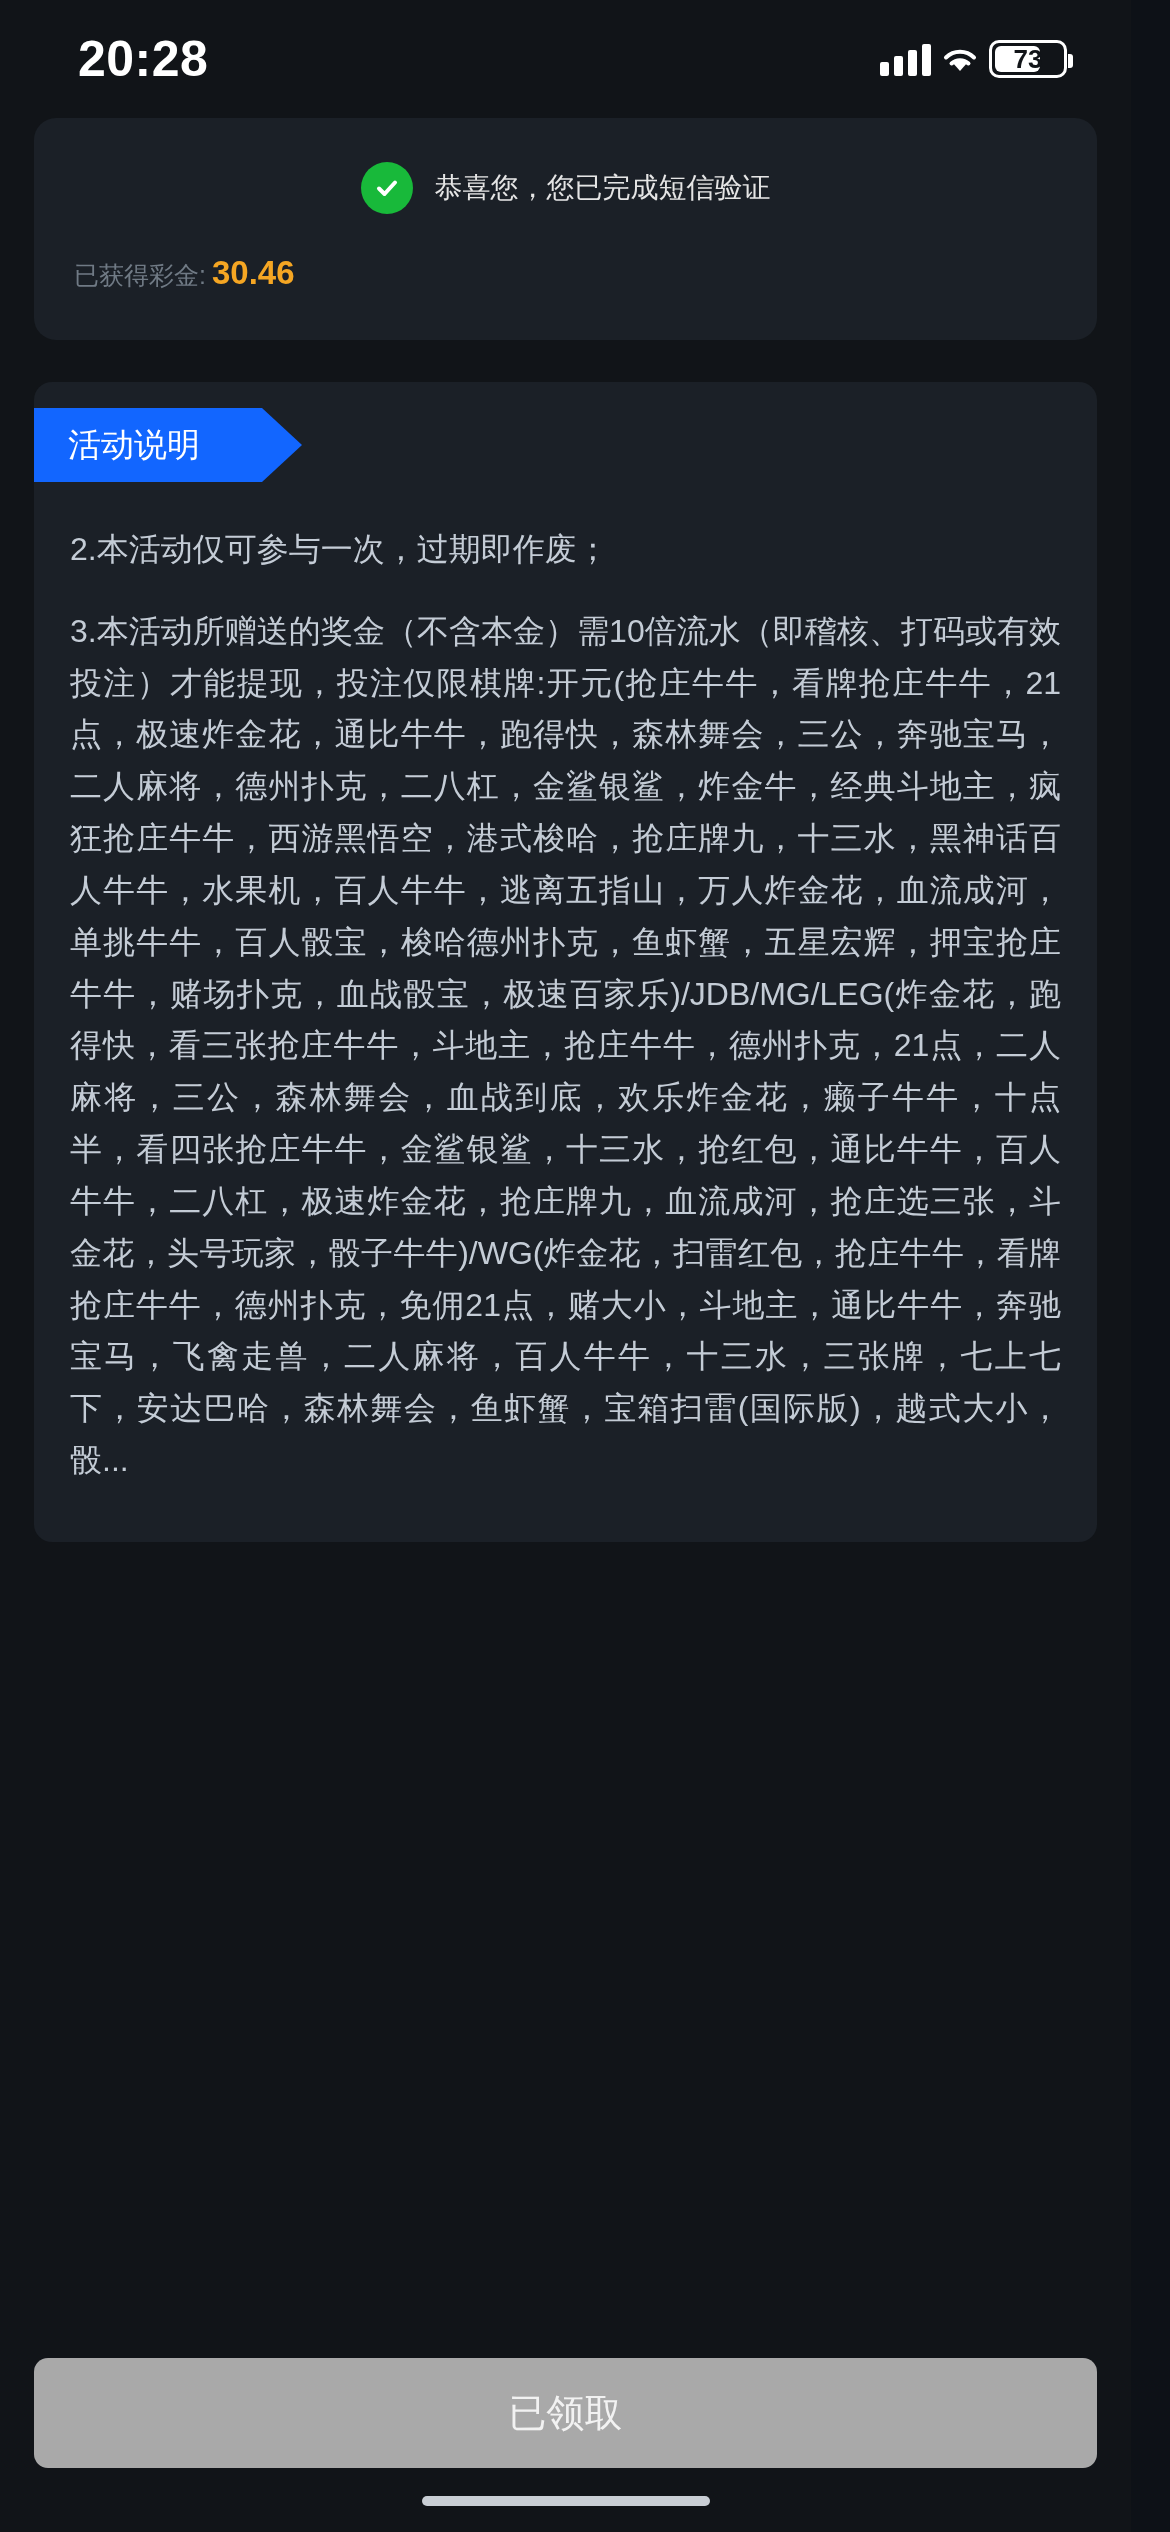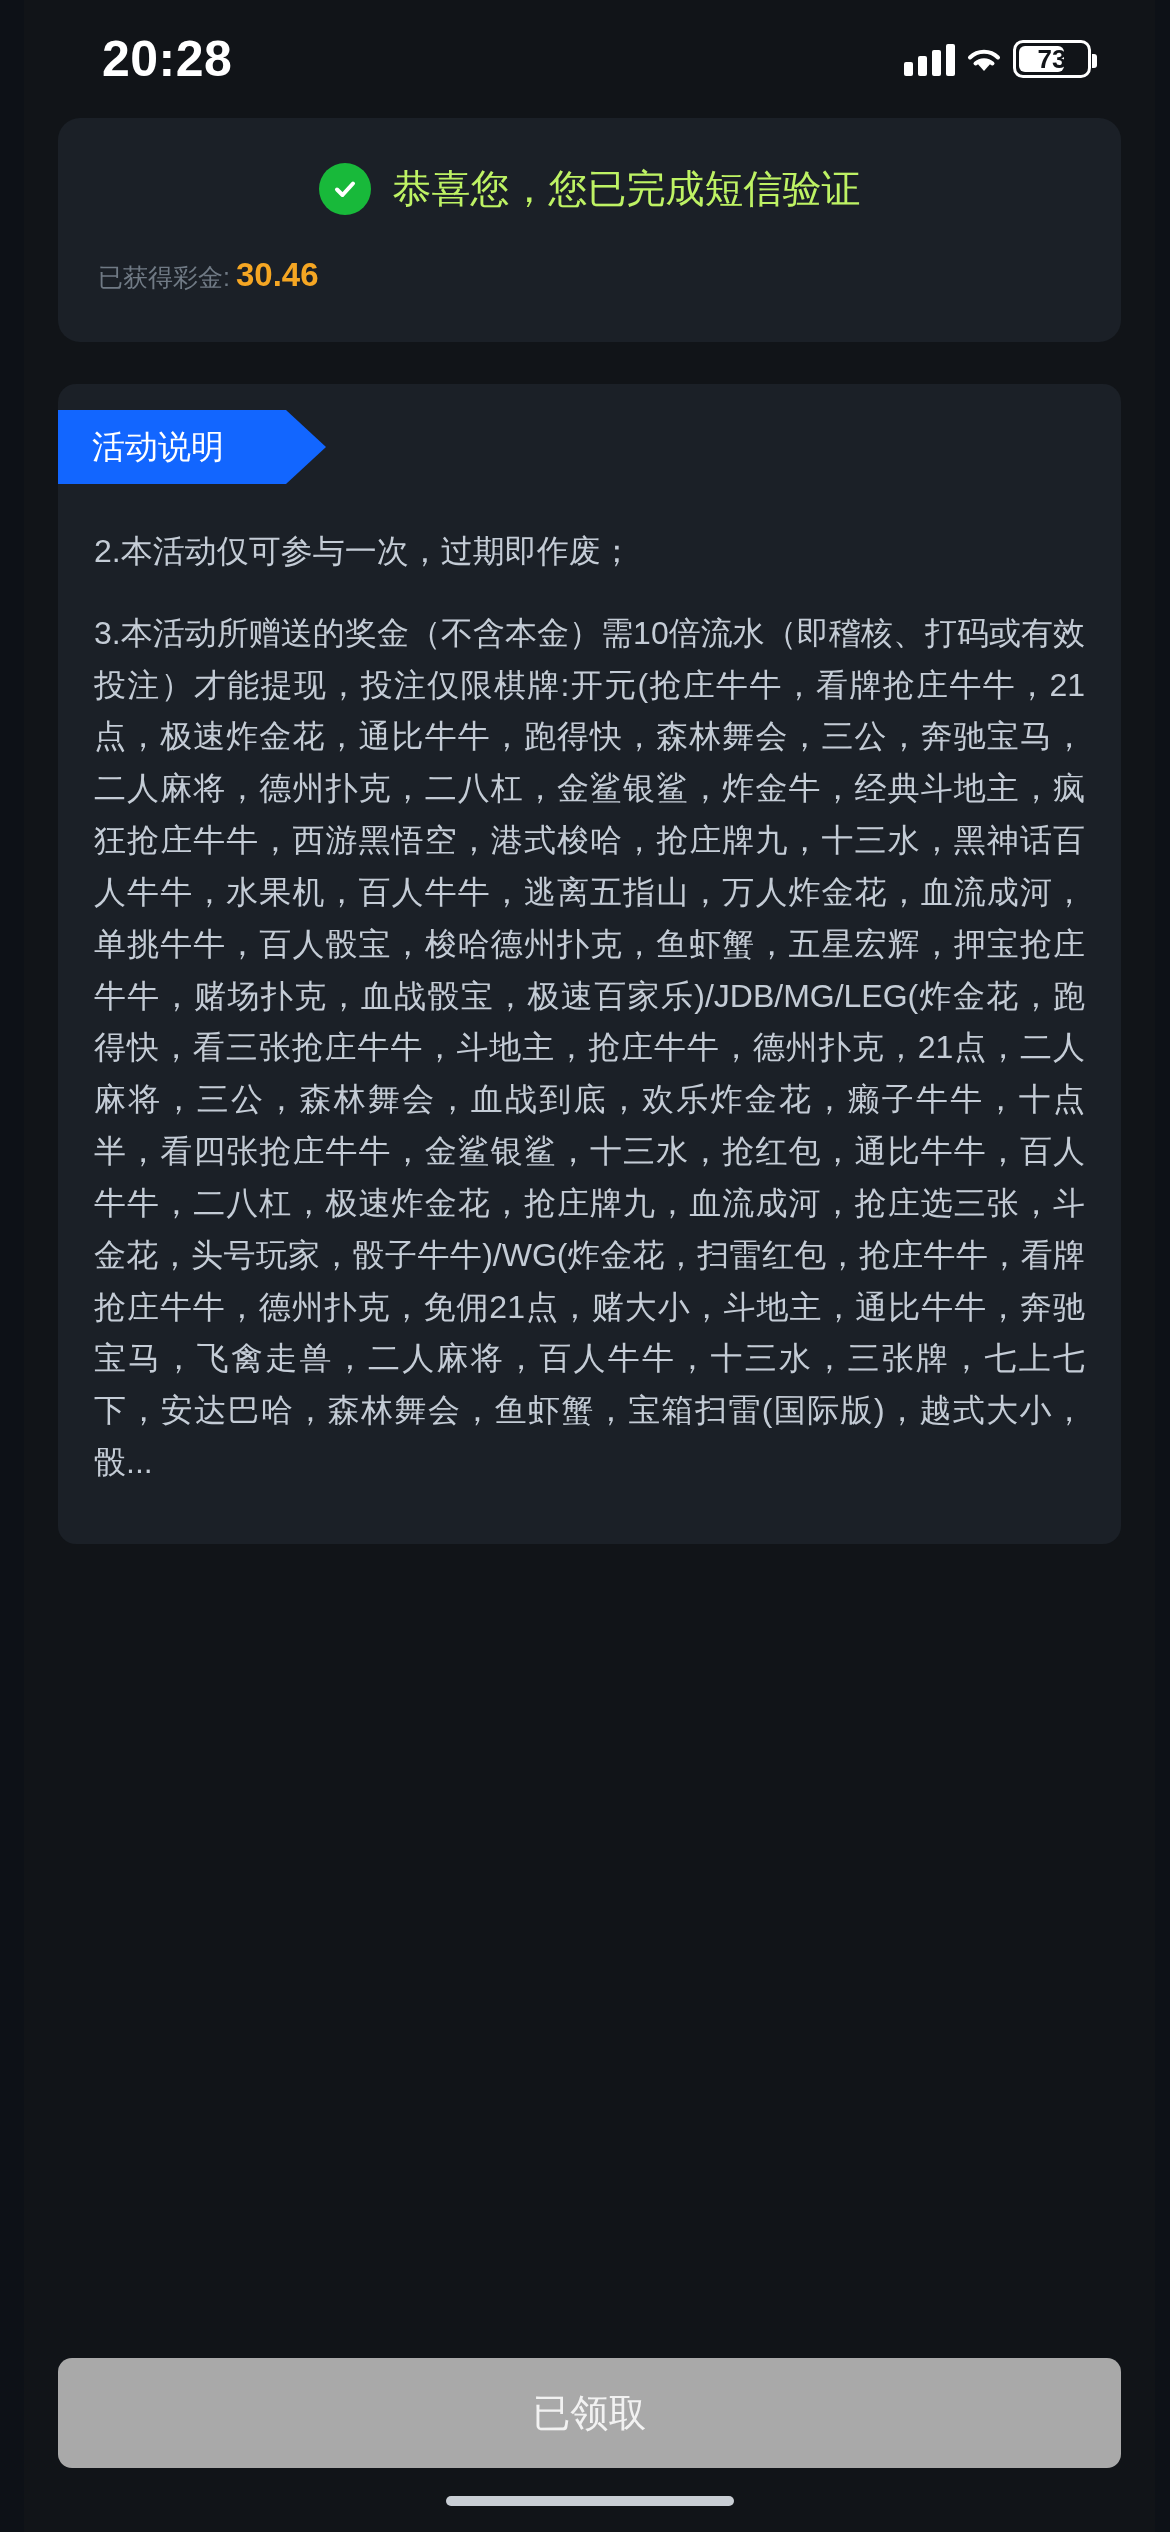--- a/index.html
+++ b/index.html
@@ -3,21 +3,21 @@
 <meta charset="utf-8">
 <style>
   * { margin:0; padding:0; box-sizing:border-box; }
   html, body {
     width:1170px; height:2532px;
     background:#0d1117;
     font-family:"Liberation Sans", sans-serif;
     color:#e6edf3;
     overflow:hidden;
   }
-  .phone { position:relative; width:1131px; height:2532px; background:#111418; display:flex; flex-direction:column;margin-left:24px; }
+  .phone { position:relative; width:1131px; height:2532px; background:#111418; display:flex; flex-direction:column; }
 
   
   .statusbar {
     height:118px; flex:0 0 118px;
     display:flex; align-items:center; justify-content:space-between;
     padding:0 64px 0 78px;
   }
   .status-time { font-size:50px; font-weight:600; letter-spacing:0.5px; color:#ffffff; }
   .status-right { display:flex; align-items:center; gap:8px; }
 
@@ -71,21 +71,21 @@
   .card {
     background:#1b2027; border-radius:22px; padding:44px 40px 48px 40px;
     margin-bottom:42px;
   }
   .congrats-row { display:flex; align-items:center; justify-content:center; gap:22px; }
   .check {
     width:52px; height:52px; border-radius:50%; background:#18b93a;
     display:flex; align-items:center; justify-content:center; flex:0 0 52px;
   }
   .check svg { width:30px; height:30px; }
-  .congrats-text { font-size:39px; color:#bef264; font-weight:500; }
+  .congrats-text { font-size:28px; color:#e5e5e5; font-weight:500; }
 
   .bonus-row { margin-top:40px; display:flex; align-items:baseline; gap:6px; }
   .bonus-label { font-size:25px; color:#707a85; }
   .bonus-value { font-size:33px; color:#f5a623; font-weight:600; }
 
   
   .panel {
     background:#1b2027; border-radius:18px; position:relative;
     padding:0 0 0 0; height:1160px; overflow:hidden;
   }

